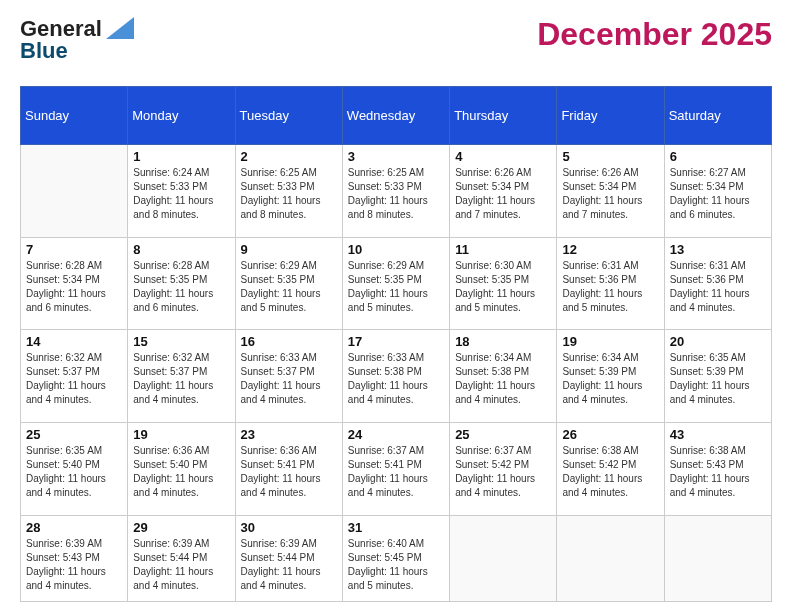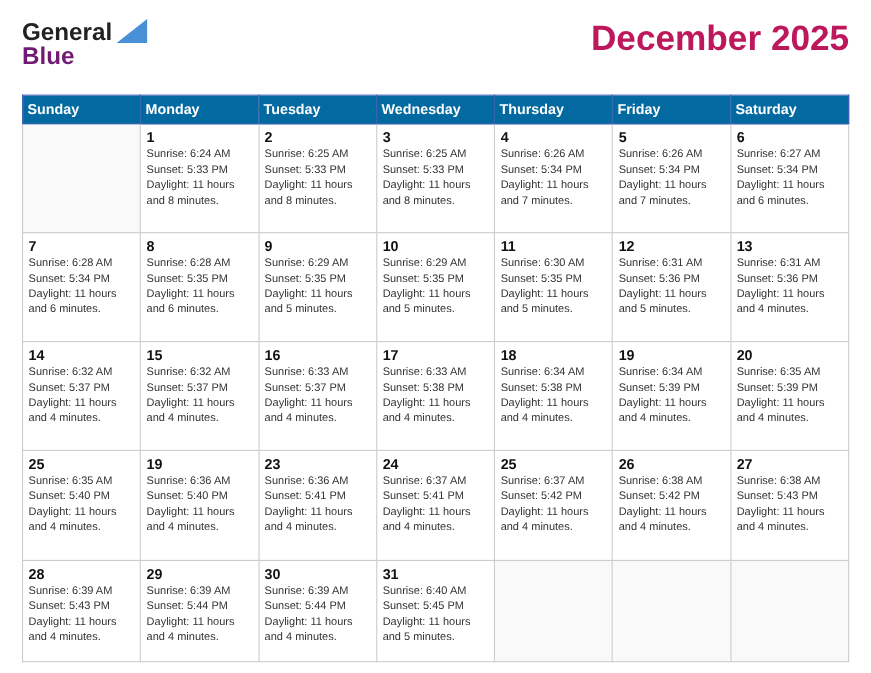--- a/index.html
+++ b/index.html
@@ -47,25 +47,25 @@
       margin-top: 2px;
     }
     .calendar {
       flex: 1;
       border: 1px solid #ccc;
       border-collapse: collapse;
       width: 100%;
       table-layout: fixed;
     }
     .calendar th {
-      background-color: #0369a1;
+      background-color: #1d4ed8;
       color: #fff;
       font-size: 13px;
-      font-weight: bold;
-      padding: 5px 4px;
+      font-weight: normal;
+      padding: 21px 4px;
       text-align: left;
       border: 1px solid #3a62b0;
     }
     .calendar td {
       border: 1px solid #ccc;
       vertical-align: top;
       padding: 4px 5px;
       font-size: 10.5px;
       color: #222;
       height: 88px;
@@ -93,21 +93,21 @@
 
 <div class="page">
   <div class="header">
     <div class="logo">
       <div class="logo-row">
         <span style="font-size:22px;font-weight:bold;color:#222;">General</span>
         <svg width="28" height="22" viewBox="0 0 28 22" style="margin-left:2px;margin-bottom:2px;">
           <polygon points="0,22 28,0 28,22" fill="#4a90d9"></polygon>
         </svg>
       </div>
-      <span style="font-size:22px;font-weight:bold;color:#701a75;margin-top:-4px;">Blue</span>
+      <span style="font-size:22px;font-weight:bold;color:#0c4a6e;margin-top:-4px;">Blue</span>
     </div>
     <div class="title-block">
       <div class="month-title">December 2025</div>
     </div>
   </div>
 
   <table class="calendar">
     <thead>
       <tr>
       <th>Sunday</th>
@@ -226,21 +226,21 @@
           </td>
           <td>
             <div class="day-num">25</div>
             <div class="cell-text">Sunrise: 6:37 AM<br>Sunset: 5:42 PM<br>Daylight: 11 hours and 4 minutes.</div>
           </td>
           <td>
             <div class="day-num">26</div>
             <div class="cell-text">Sunrise: 6:38 AM<br>Sunset: 5:42 PM<br>Daylight: 11 hours and 4 minutes.</div>
           </td>
           <td>
-            <div class="day-num">27</div>
+            <div class="day-num">43</div>
             <div class="cell-text">Sunrise: 6:38 AM<br>Sunset: 5:43 PM<br>Daylight: 11 hours and 4 minutes.</div>
           </td>
         </tr>
         <tr>
           <td>
             <div class="day-num">28</div>
             <div class="cell-text">Sunrise: 6:39 AM<br>Sunset: 5:43 PM<br>Daylight: 11 hours and 4 minutes.</div>
           </td>
           <td>
             <div class="day-num">29</div>

